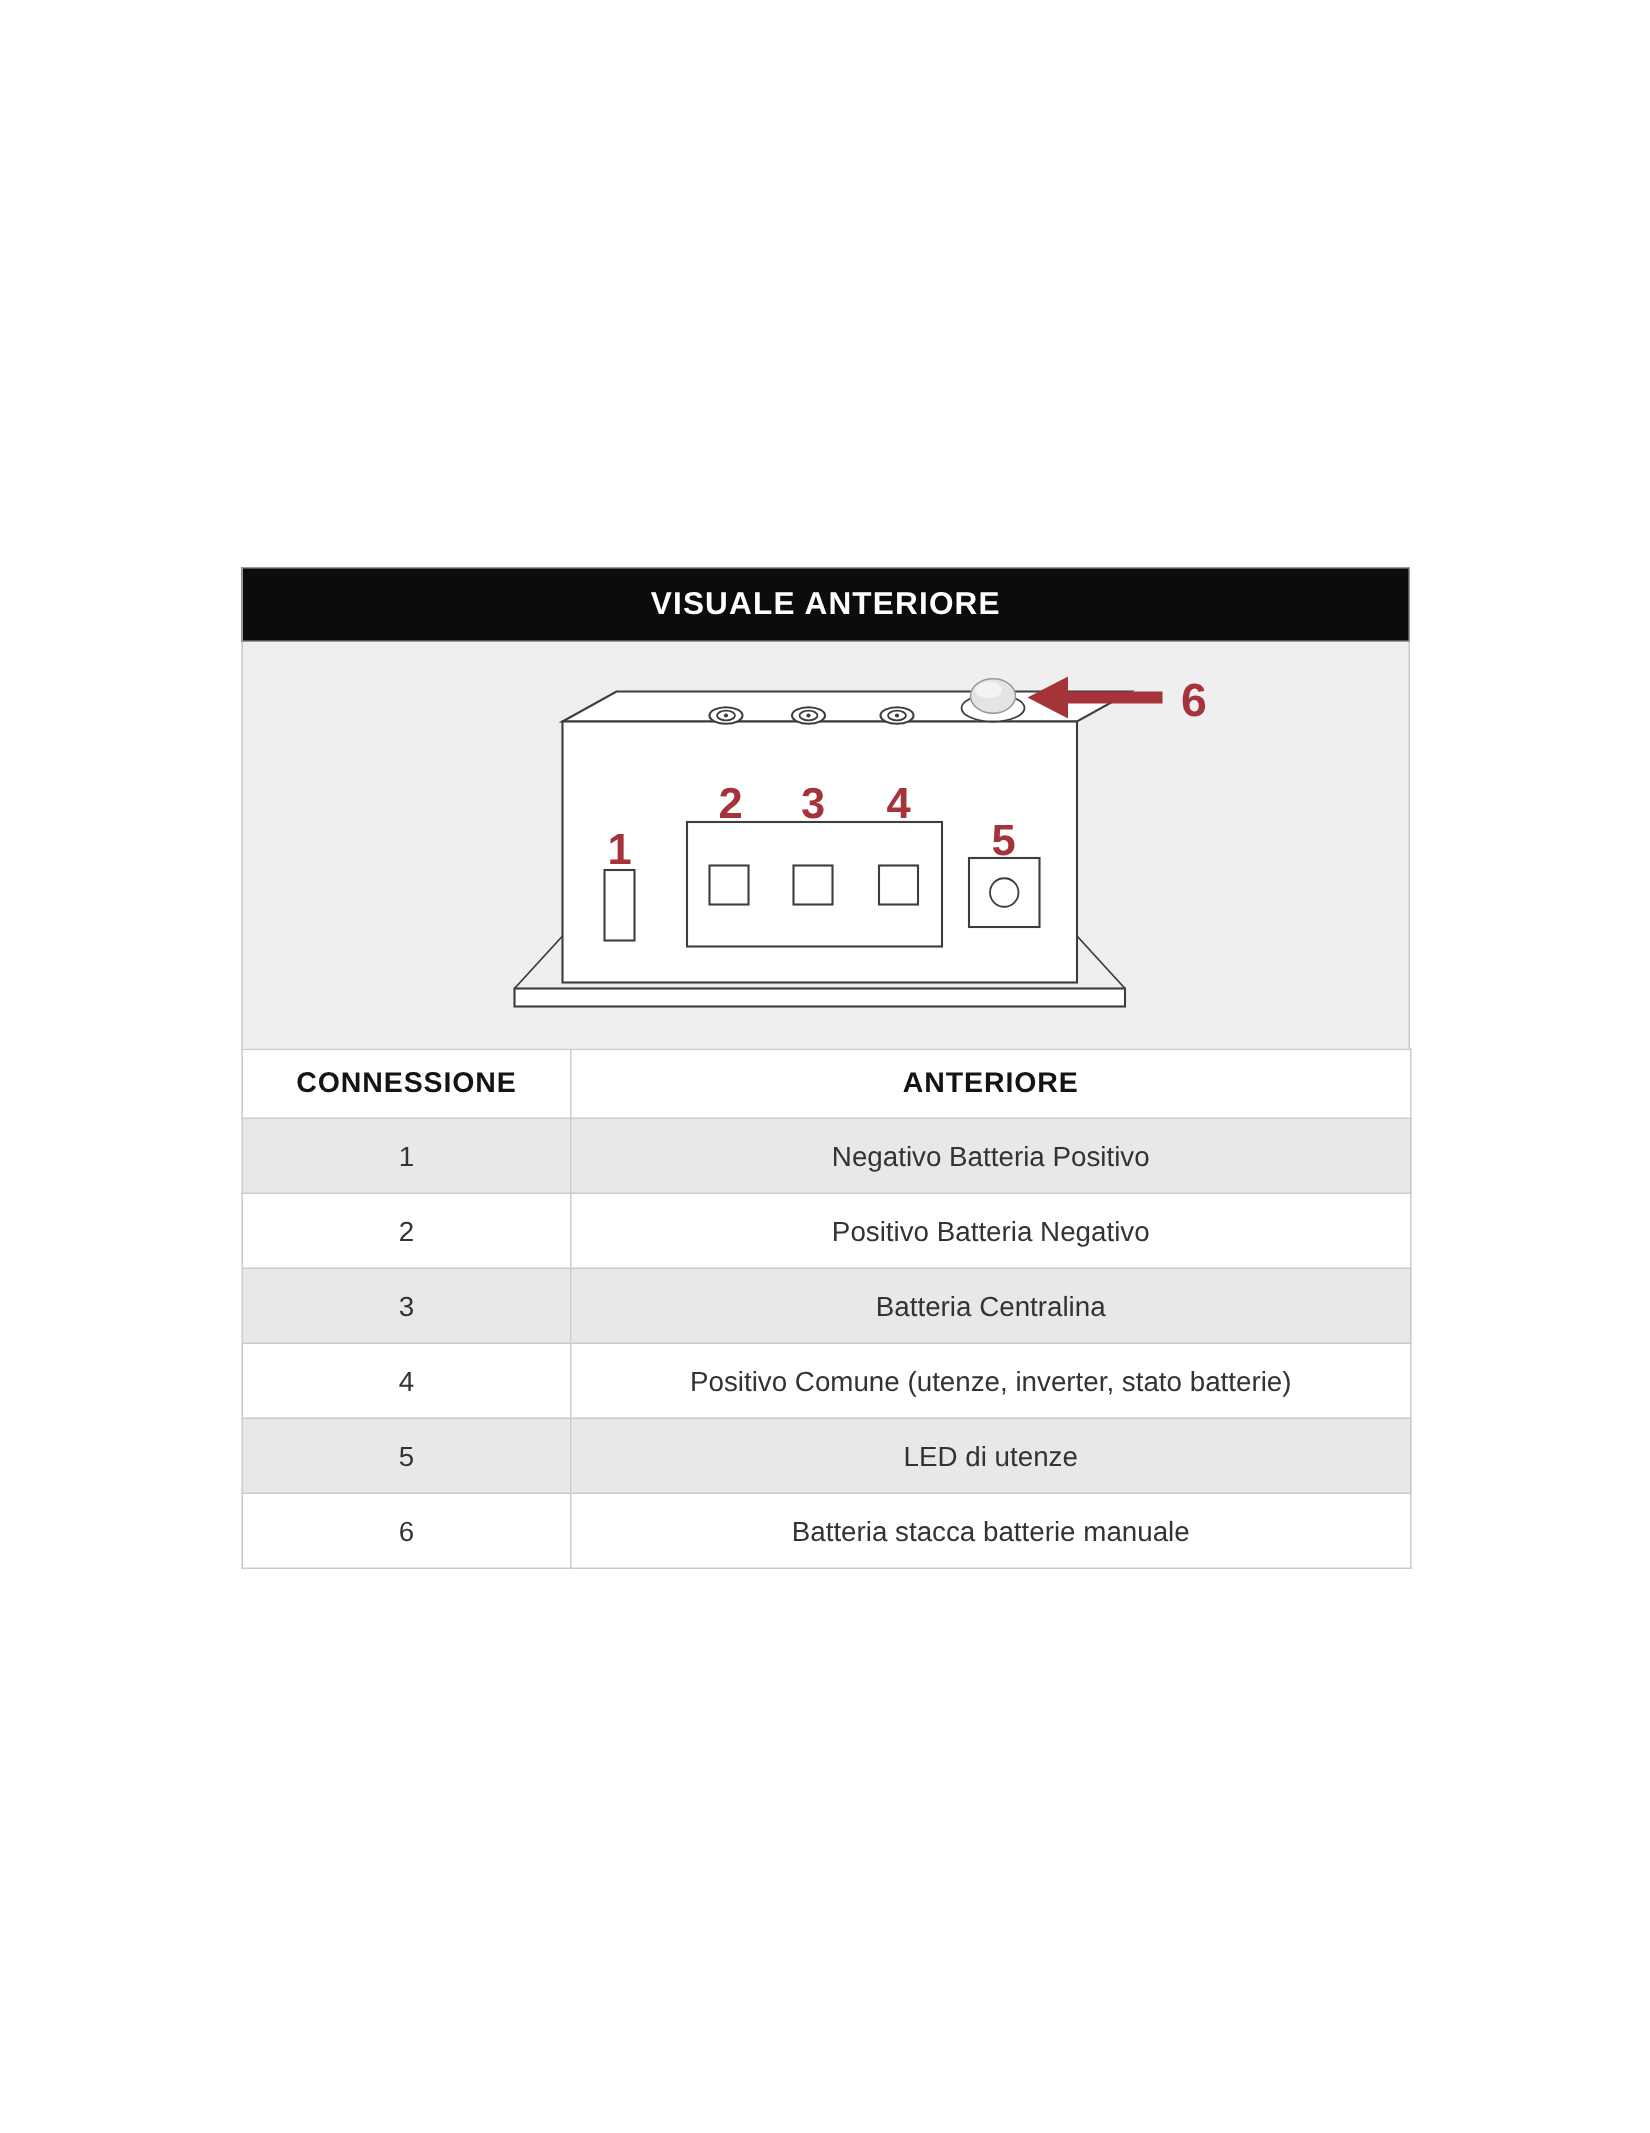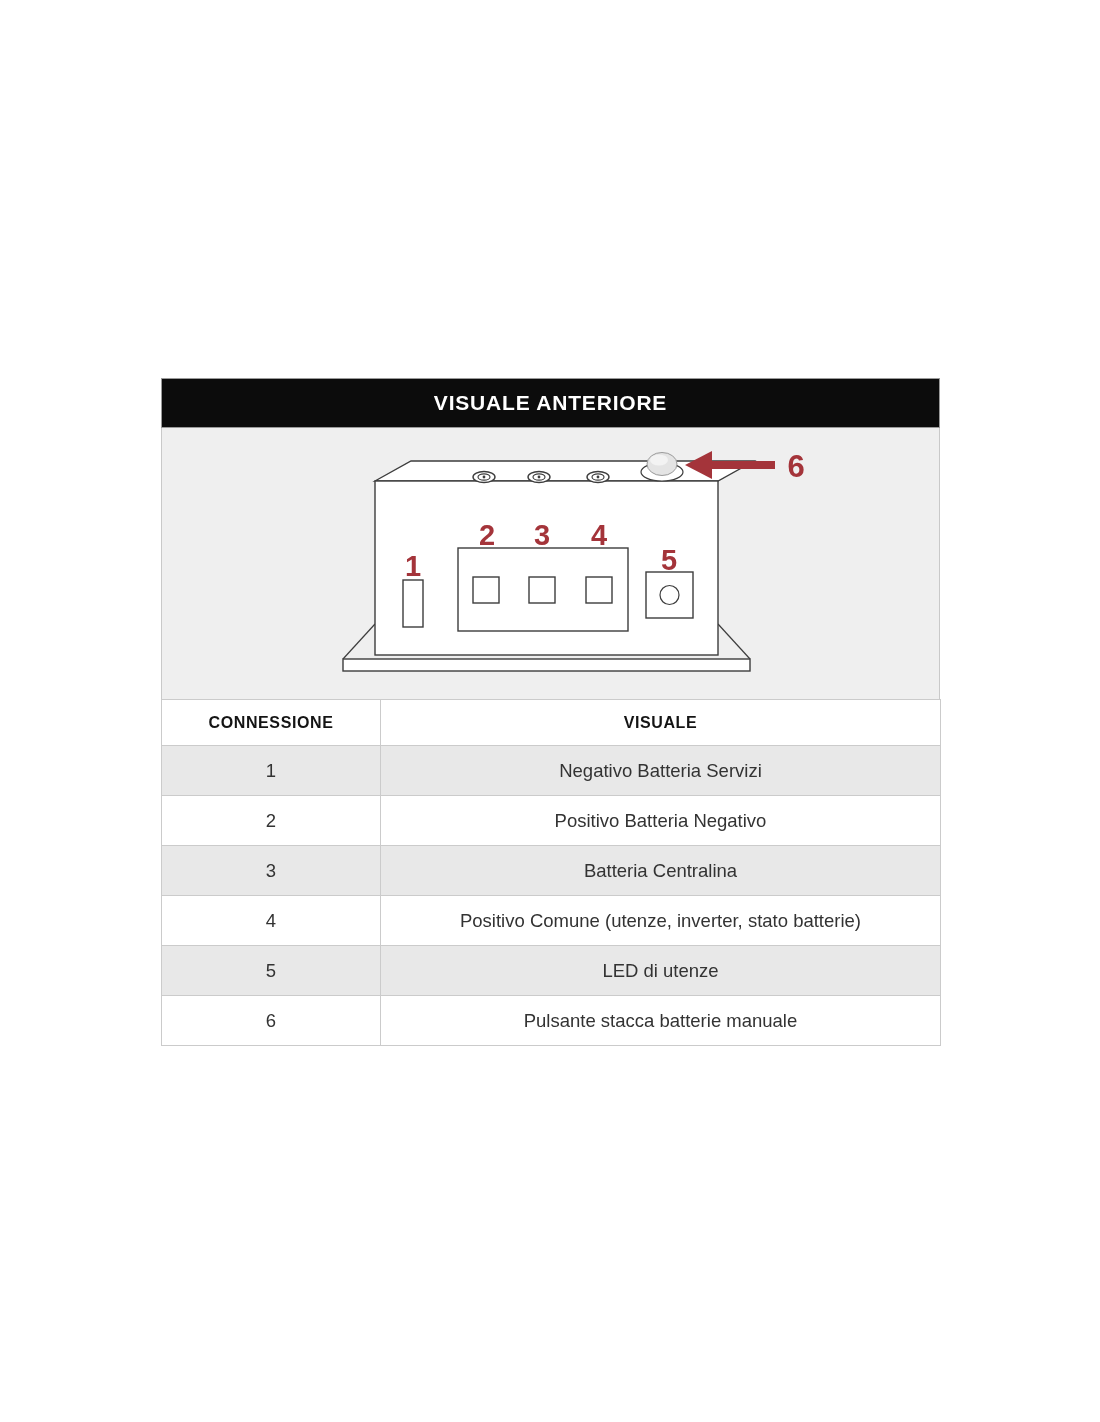--- a/index.html
+++ b/index.html
@@ -77,21 +77,21 @@
     box-sizing: border-box;
     border: 1px solid #cbcbcb;
     text-align: center;
     vertical-align: middle;
     padding: 0 8px;
   }
   table.conn-table th {
     height: 46px;
     background: #ffffff;
     color: #141414;
-    font-size: 16px;
+    font-size: 19px;
     font-weight: bold;
     letter-spacing: 0.6px;
   }
   table.conn-table td {
     height: 50px;
     font-size: 18.5px;
     color: #333333;
     background: #ffffff;
   }
   table.conn-table tbody tr:nth-child(odd) td {
@@ -169,45 +169,45 @@
     </div>
 
     <table class="conn-table">
       <colgroup>
         <col class="c-connection">
         <col class="c-function">
       </colgroup>
       <thead>
         <tr>
           <th>CONNESSIONE</th>
-          <th>VISUALE</th>
+          <th>ANTERIORE</th>
         </tr>
       </thead>
       <tbody>
         <tr>
           <td>1</td>
-          <td>Negativo Batteria Servizi</td>
+          <td>Negativo Batteria Positivo</td>
         </tr>
         <tr>
           <td>2</td>
           <td>Positivo Batteria Negativo</td>
         </tr>
         <tr>
           <td>3</td>
           <td>Batteria Centralina</td>
         </tr>
         <tr>
           <td>4</td>
           <td>Positivo Comune (utenze, inverter, stato batterie)</td>
         </tr>
         <tr>
           <td>5</td>
           <td>LED di utenze</td>
         </tr>
         <tr>
           <td>6</td>
-          <td>Pulsante stacca batterie manuale</td>
+          <td>Batteria stacca batterie manuale</td>
         </tr>
       </tbody>
     </table>
 
   </div>
 </div>
 
 </body></html>

